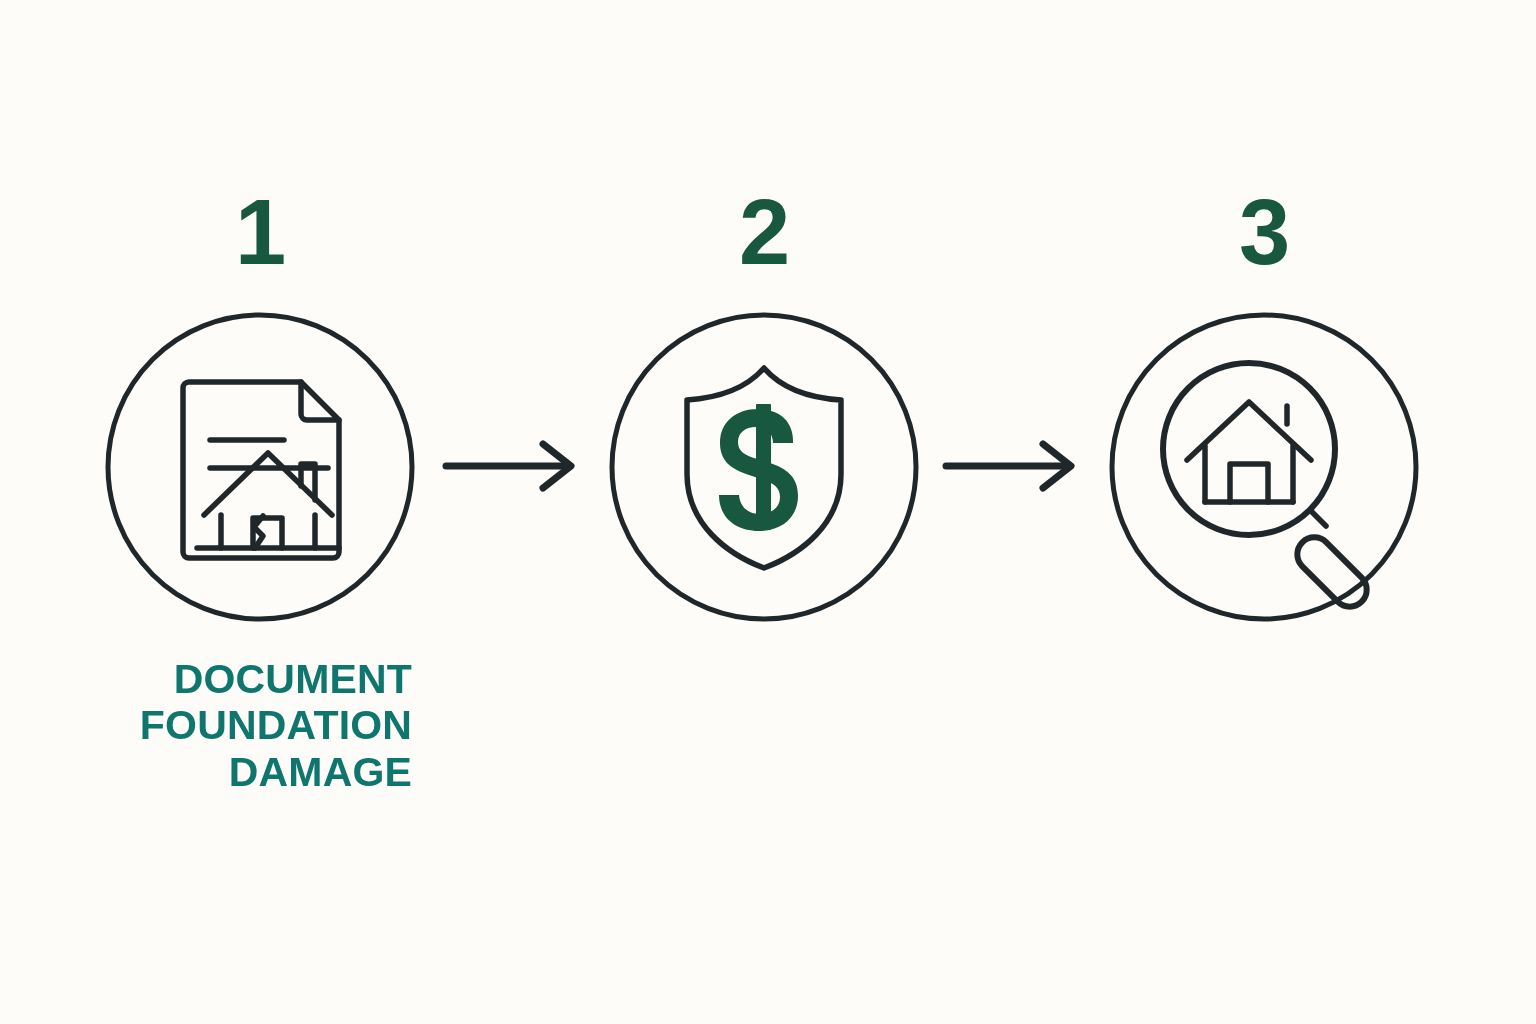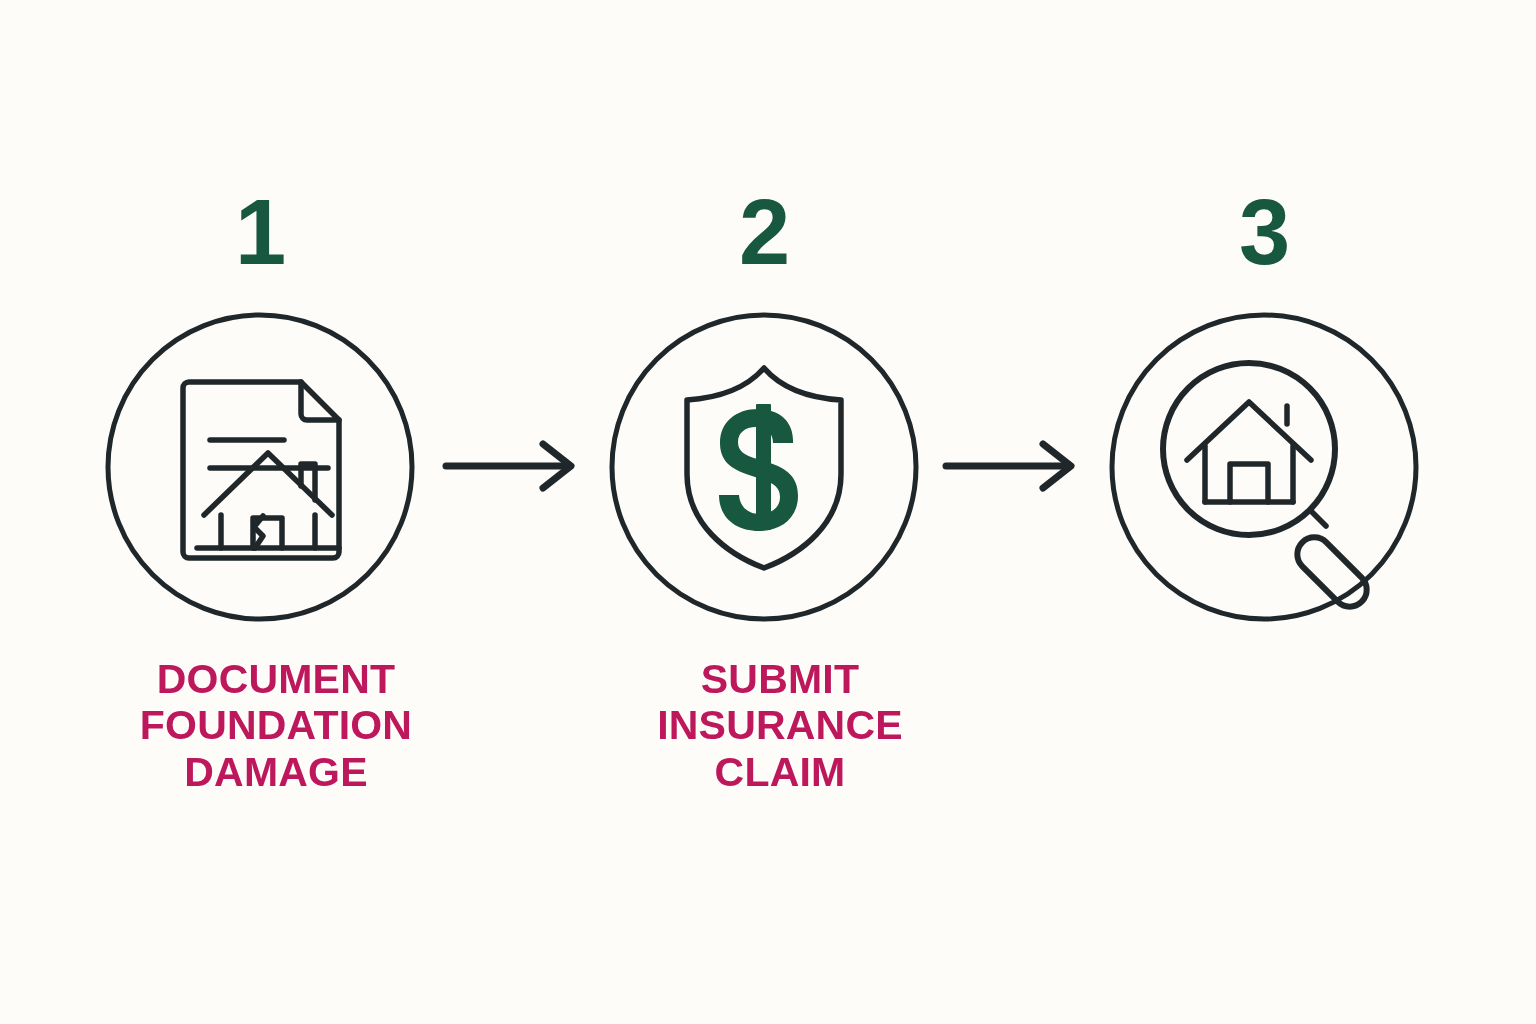--- a/index.html
+++ b/index.html
@@ -67,26 +67,26 @@
 
   .step-circle svg {
     display: block;
     width: 310px;
     height: 310px;
     overflow: visible;
   }
 
   .step-label {
     margin-top: 34px;
-    text-align: center;
+    text-align: right;
     font-size: 41px;
     font-weight: 700;
     line-height: 1.13;
     letter-spacing: 0.2px;
-    color: #be185d;
+    color: #0f766e;
     text-transform: uppercase;
     white-space: pre-line;
     margin-left: 32px;
   }
 
   
   .arrow {
     position: absolute;
     top: 436px;
     width: 150px;
@@ -149,23 +149,20 @@
         <svg viewBox="0 0 310 310" xmlns="http://www.w3.org/2000/svg" fill="none" stroke="#20272a" stroke-width="5.5" stroke-linecap="round" stroke-linejoin="round">
           <circle cx="155" cy="155" r="152" stroke-width="5"></circle>
           <path d="M155 56 C136 78 108 86 78 88 v74 c0 50 40 80 77 94 c37 -14 77 -44 77 -94 V88 c-30 -2 -58 -10 -77 -32 z"></path>
           <g fill="#185740" stroke="none">
             <rect x="147" y="92" width="15" height="126" rx="1"></rect>
             <path d="M184 131 h-20 c0 -10 -7 -16 -17 -16 c-11 0 -18 6 -18 15 c0 9 6 13 19 17 l10 3 c20 6 31 15 31 34 c0 21 -16 35 -39 35 c-24 0 -40 -14 -40 -36 h20 c1 12 9 19 21 19 c12 0 20 -7 20 -17 c0 -9 -6 -14 -19 -18 l-12 -4 c-19 -6 -29 -15 -29 -32 c0 -21 16 -34 38 -34 c22 0 36 13 35 34 z"></path>
           </g>
         </svg>
       </div>
 
-      <div class="step-label">SUBMIT
-INSURANCE
-CLAIM</div>
     </div>
 
     <div class="arrow arrow-2">
       <svg viewBox="0 0 150 60" xmlns="http://www.w3.org/2000/svg" fill="none" stroke="#20272a" stroke-width="7" stroke-linecap="round" stroke-linejoin="round">
         <path d="M6 30 H128"></path>
         <path d="M103 8 L131 30 L103 52"></path>
       </svg>
     </div>
 
     <div class="step step-3">

